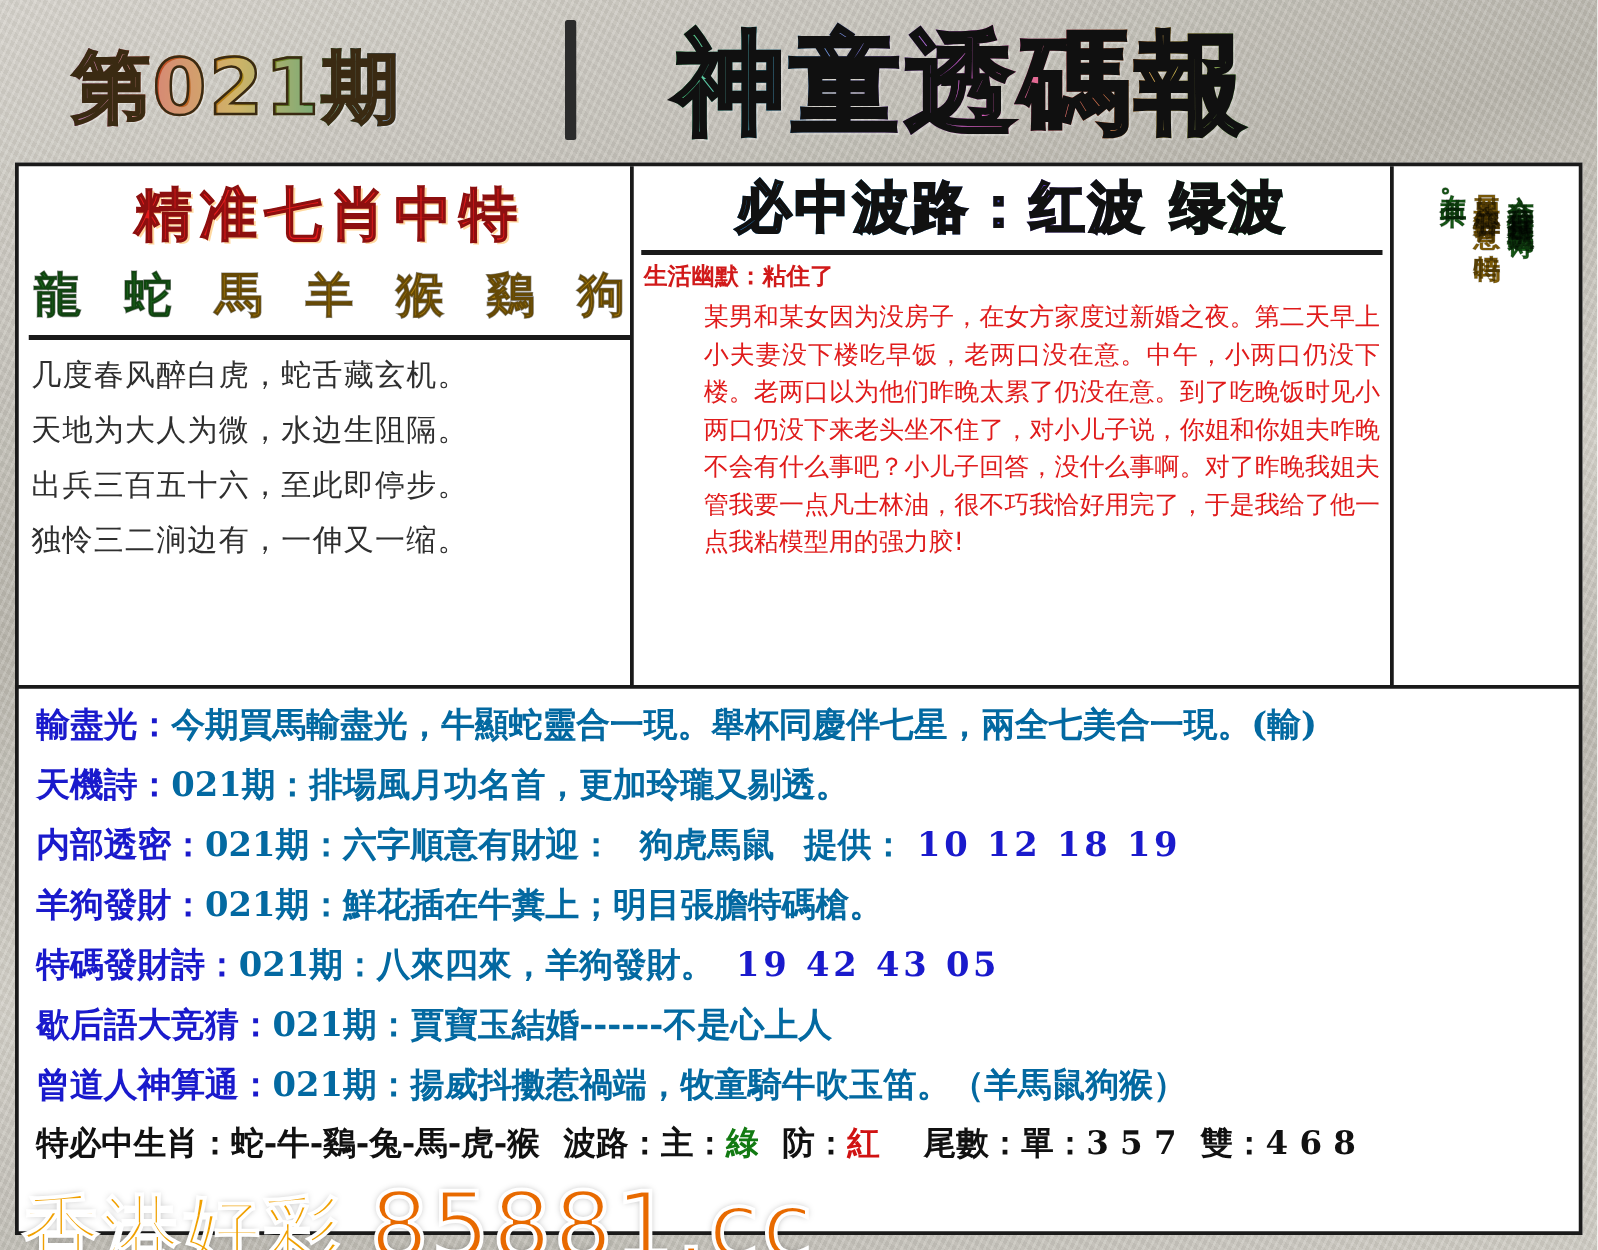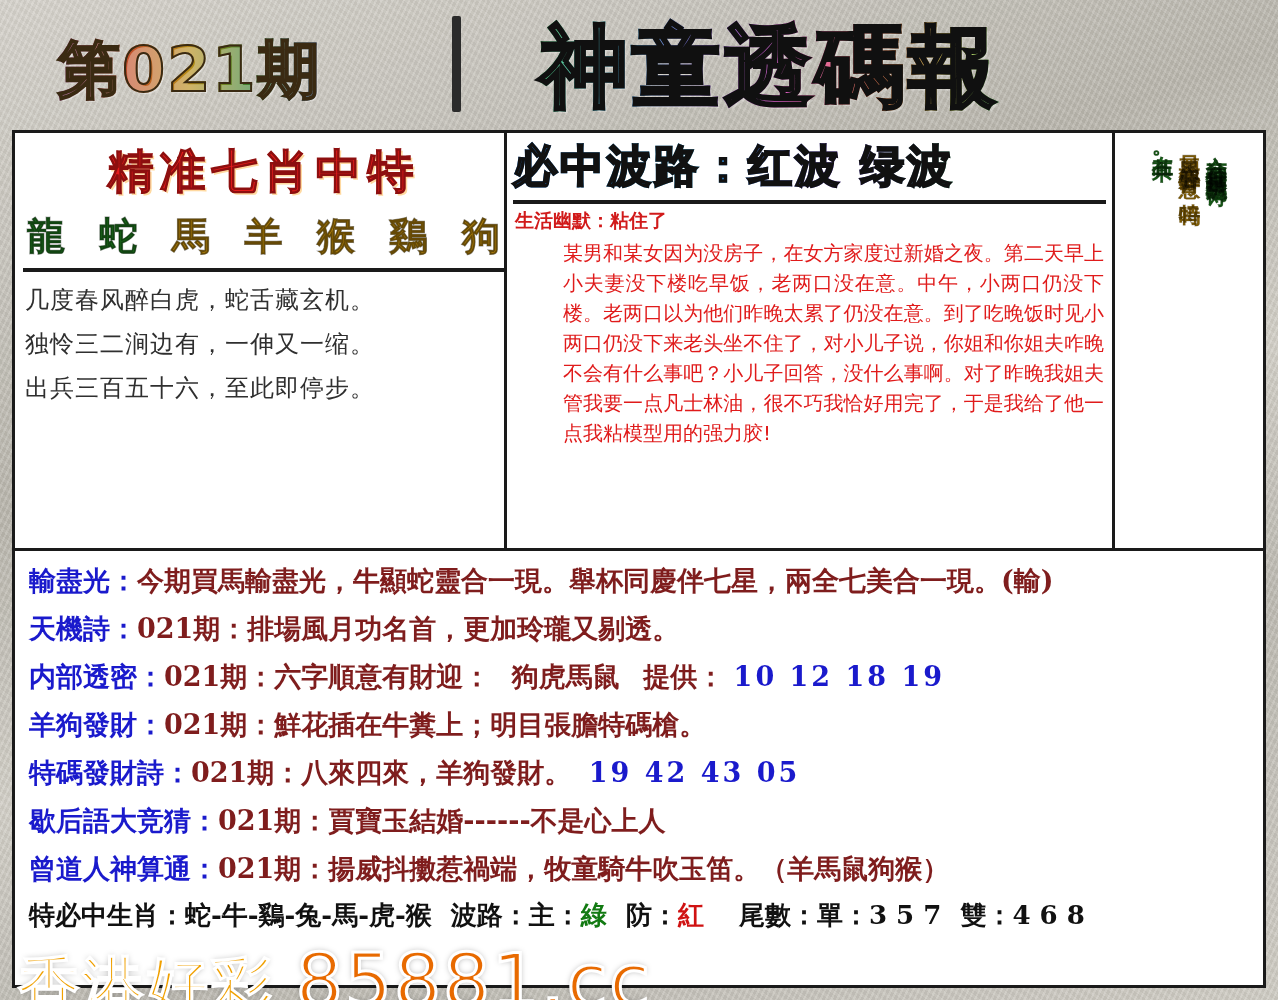--- a/index.html
+++ b/index.html
@@ -80,21 +80,21 @@
     font-size:24px;letter-spacing:1px;color:#2f2f2f;
     font-family:"DejaVu Sans","Liberation Sans",sans-serif;
     margin:12px 2px;white-space:nowrap;
   }
   
   #mid-panel{
     width:608px;box-sizing:border-box;border-right:3px solid #1a1a1a;
     padding:4px 6px 0 6px;position:relative;
   }
   .mp-title{
-    text-align:left;font-size:44px;font-weight:bold;letter-spacing:3px;
+    text-align:center;font-size:44px;font-weight:bold;letter-spacing:3px;
     font-family:"DejaVu Sans","Liberation Sans",sans-serif;
     background:linear-gradient(90deg,#1b6ed8 0%,#27a3d8 30%,#6a3fd0 55%,#1b9e3c 80%,#1b6ed8 100%);
     -webkit-background-clip:text;background-clip:text;color:transparent;
     -webkit-text-stroke:2px #111;
   }
   .mp-rule{height:4px;background:#1a1a1a;margin:4px 0 4px 0;}
   .joke-head{
     font-size:19px;color:#d11a1a;font-weight:bold;margin:2px 0 4px 2px;
     font-family:"DejaVu Sans","Liberation Sans",sans-serif;
   }
@@ -122,21 +122,21 @@
     position:absolute;left:12px;top:548px;width:1254px;height:440px;
     background:#ffffff;border:3px solid #1a1a1a;box-sizing:border-box;
     padding:6px 14px;
   }
   .brow{
     font-size:27px;line-height:48px;white-space:nowrap;
     font-family:"DejaVu Serif","Liberation Serif",serif;
     font-weight:bold;
   }
   .brow .label{color:#1a1acc;}
-  .brow .txt{color:#7f1d1d;text-align:right;}
+  .brow .txt{color:#0369a1;text-align:right;}
   .nums{color:#1a1acc;letter-spacing:3px;}
   .last-row{
     font-size:26px;line-height:40px;white-space:nowrap;
     font-family:"DejaVu Serif","Liberation Serif",serif;font-weight:bold;color:#111;
     margin-top:2px;
   }
   .last-row .g{color:#127a12;}
   .last-row .r{color:#d01212;}
   
   #watermark{
@@ -169,22 +169,23 @@
         <span style="color:#1f7d1f">龍</span>
         <span style="color:#1f7d1f">蛇</span>
         <span style="color:#b8860b">馬</span>
         <span style="color:#b8860b">羊</span>
         <span style="color:#b8860b">猴</span>
         <span style="color:#b8860b">鷄</span>
         <span style="color:#b8860b">狗</span>
       </div>
       <div class="rule"></div>
       <div class="poem-line">几度春风醉白虎，蛇舌藏玄机。</div>
+      <div class="poem-line">天地为大人为微，水边生阻隔。</div>
+      <div class="poem-line">出兵三百五十六，至此即停步。</div>
       <div class="poem-line">独怜三二涧边有，一伸又一缩。</div>
-      <div class="poem-line">出兵三百五十六，至此即停步。</div>
     </div>
 
     <div id="mid-panel">
       <div class="mp-title">必中波路：红波 绿波</div>
       <div class="mp-rule"></div>
       <div class="joke-head">生活幽默：粘住了</div>
       <div class="joke-body">某男和某女因为没房子，在女方家度过新婚之夜。第二天早上小夫妻没下楼吃早饭，老两口没在意。中午，小两口仍没下楼。老两口以为他们昨晚太累了仍没在意。到了吃晚饭时见小两口仍没下来老头坐不住了，对小儿子说，你姐和你姐夫咋晚不会有什么事吧？小儿子回答，没什么事啊。对了昨晚我姐夫管我要一点凡士林油，很不巧我恰好用完了，于是我给了他一点我粘模型用的强力胶!</div>
     </div>
 
     <div id="right-panel">

